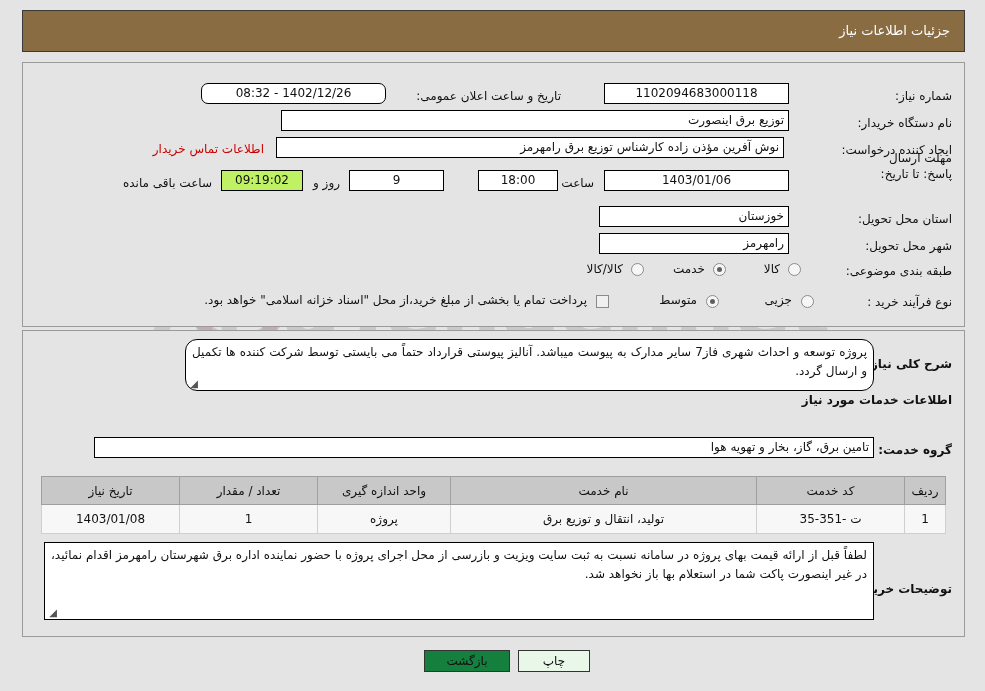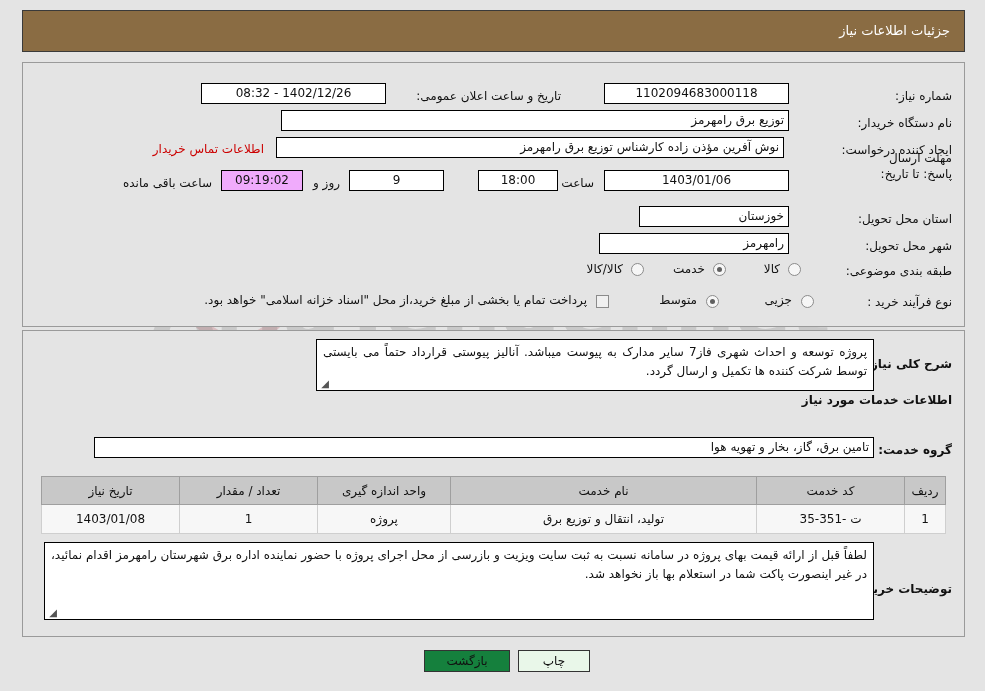--- a/index.html
+++ b/index.html
@@ -89,21 +89,21 @@
     height: 21px;
     line-height: 19px;
     font-size: 12px;
     color: #111;
     padding: 0 4px;
     overflow: hidden;
     white-space: nowrap;
     text-align: center;
   }
   .fld.right { text-align: right; }
-  .fld.cream { background: #f0abfc; }
+  .fld.cream { background: #bef264; }
 
   .redlink {
     position: absolute;
     color: #cc0000;
     font-size: 12px;
     white-space: nowrap;
     cursor: pointer;
   }
 
   
@@ -224,40 +224,40 @@
 <div id="title-bar">
   <span class="title-text">جزئیات اطلاعات نیاز</span>
 </div>
 
 <div class="panel" id="panel-main">
 
   <span class="lbl" style="right:12px; top:25px;">شماره نیاز:</span>
   <span class="fld" style="right:175px; top:20px; width:185px;">1102094683000118</span>
 
   <span class="lbl" style="right:403px; top:25px;">تاریخ و ساعت اعلان عمومی:</span>
-  <span class="fld" style="right:578px; top:20px; width:185px;">1402/12/26 - 08:32</span>
+  <span class="fld" style="right:578px; top:20px; width:185px;border-radius:7px;">1402/12/26 - 08:32</span>
 
   <span class="lbl" style="right:12px; top:52px;text-align:right;">نام دستگاه خریدار:</span>
-  <span class="fld right" style="right:175px; top:47px; width:508px;">توزیع برق رامهرمز</span>
+  <span class="fld right" style="right:175px; top:47px; width:508px;">توزیع برق اینصورت</span>
 
   <span class="lbl" style="right:12px; top:79px;">ایجاد کننده درخواست:</span>
   <span class="fld right" style="right:180px; top:74px; width:508px;">نوش آفرین مؤذن زاده کارشناس توزیع برق رامهرمز</span>
   <span class="redlink" style="right:700px; top:79px;">اطلاعات تماس خریدار</span>
 
   <span class="lbl wrap" style="right:12px; top:87px;">مهلت ارسال پاسخ: تا تاریخ:</span>
   <span class="fld" style="right:175px; top:107px; width:185px;">1403/01/06</span>
   <span class="lbl" style="right:370px; top:112px;">ساعت</span>
   <span class="fld" style="right:406px; top:107px; width:80px;">18:00</span>
   <span class="fld" style="right:520px; top:107px; width:95px;">9</span>
   <span class="lbl" style="right:624px; top:112px;">روز و</span>
   <span class="fld cream" style="right:661px; top:107px; width:82px;">09:19:02</span>
   <span class="lbl" style="right:752px; top:112px;">ساعت باقی مانده</span>
 
   <span class="lbl" style="right:12px; top:148px;">استان محل تحویل:</span>
-  <span class="fld right" style="right:175px; top:143px; width:150px;">خوزستان</span>
+  <span class="fld right" style="right:175px; top:143px; width:190px;">خوزستان</span>
 
   <span class="lbl" style="right:12px; top:175px;">شهر محل تحویل:</span>
   <span class="fld right" style="right:175px; top:170px; width:190px;">رامهرمز</span>
 
   <span class="lbl" style="right:12px; top:200px;">طبقه بندی موضوعی:</span>
 
   <span class="radio" style="right:163px; top:200px;"></span>
   <span class="rlabel" style="right:184px; top:199px;">کالا</span>
 
   <span class="radio on" style="right:238px; top:200px;"></span>
@@ -274,21 +274,21 @@
   <span class="radio on" style="right:245px; top:232px;"></span>
   <span class="rlabel" style="right:267px; top:230px;">متوسط</span>
 
   <span class="cbox" style="right:355px; top:232px;"></span>
   <span class="rlabel" style="right:377px; top:230px;">پرداخت تمام یا بخشی از مبلغ خرید،از محل "اسناد خزانه اسلامی" خواهد بود.</span>
 </div>
 
 <div class="panel" id="panel-desc">
 
   <span class="lbl boldlbl" style="right:12px; top:25px;">شرح کلی نیاز:</span>
-  <div class="ta" style="right:90px; top:8px; width:558px; height:52px;">
+  <div class="ta" style="right:90px; top:8px; width:689px; height:52px;border-radius:12px;">
     <span>پروژه توسعه و احداث شهری فاز7 سایر مدارک به پیوست میباشد. آنالیز پیوستی قرارداد حتماً می بایستی توسط شرکت کننده ها تکمیل و ارسال گردد.</span>
     <span class="grip">◢</span>
   </div>
 
   <span class="section-head" style="right:12px; top:62px;">اطلاعات خدمات مورد نیاز</span>
 
   <span class="lbl boldlbl" style="right:12px; top:111px;">گروه خدمت:</span>
   <span class="fld right" style="right:90px; top:106px; width:780px;">تامین برق، گاز، بخار و تهویه هوا</span>
 
   <span class="lbl boldlbl" style="right:12px; top:250px;">توضیحات خریدار:</span>

